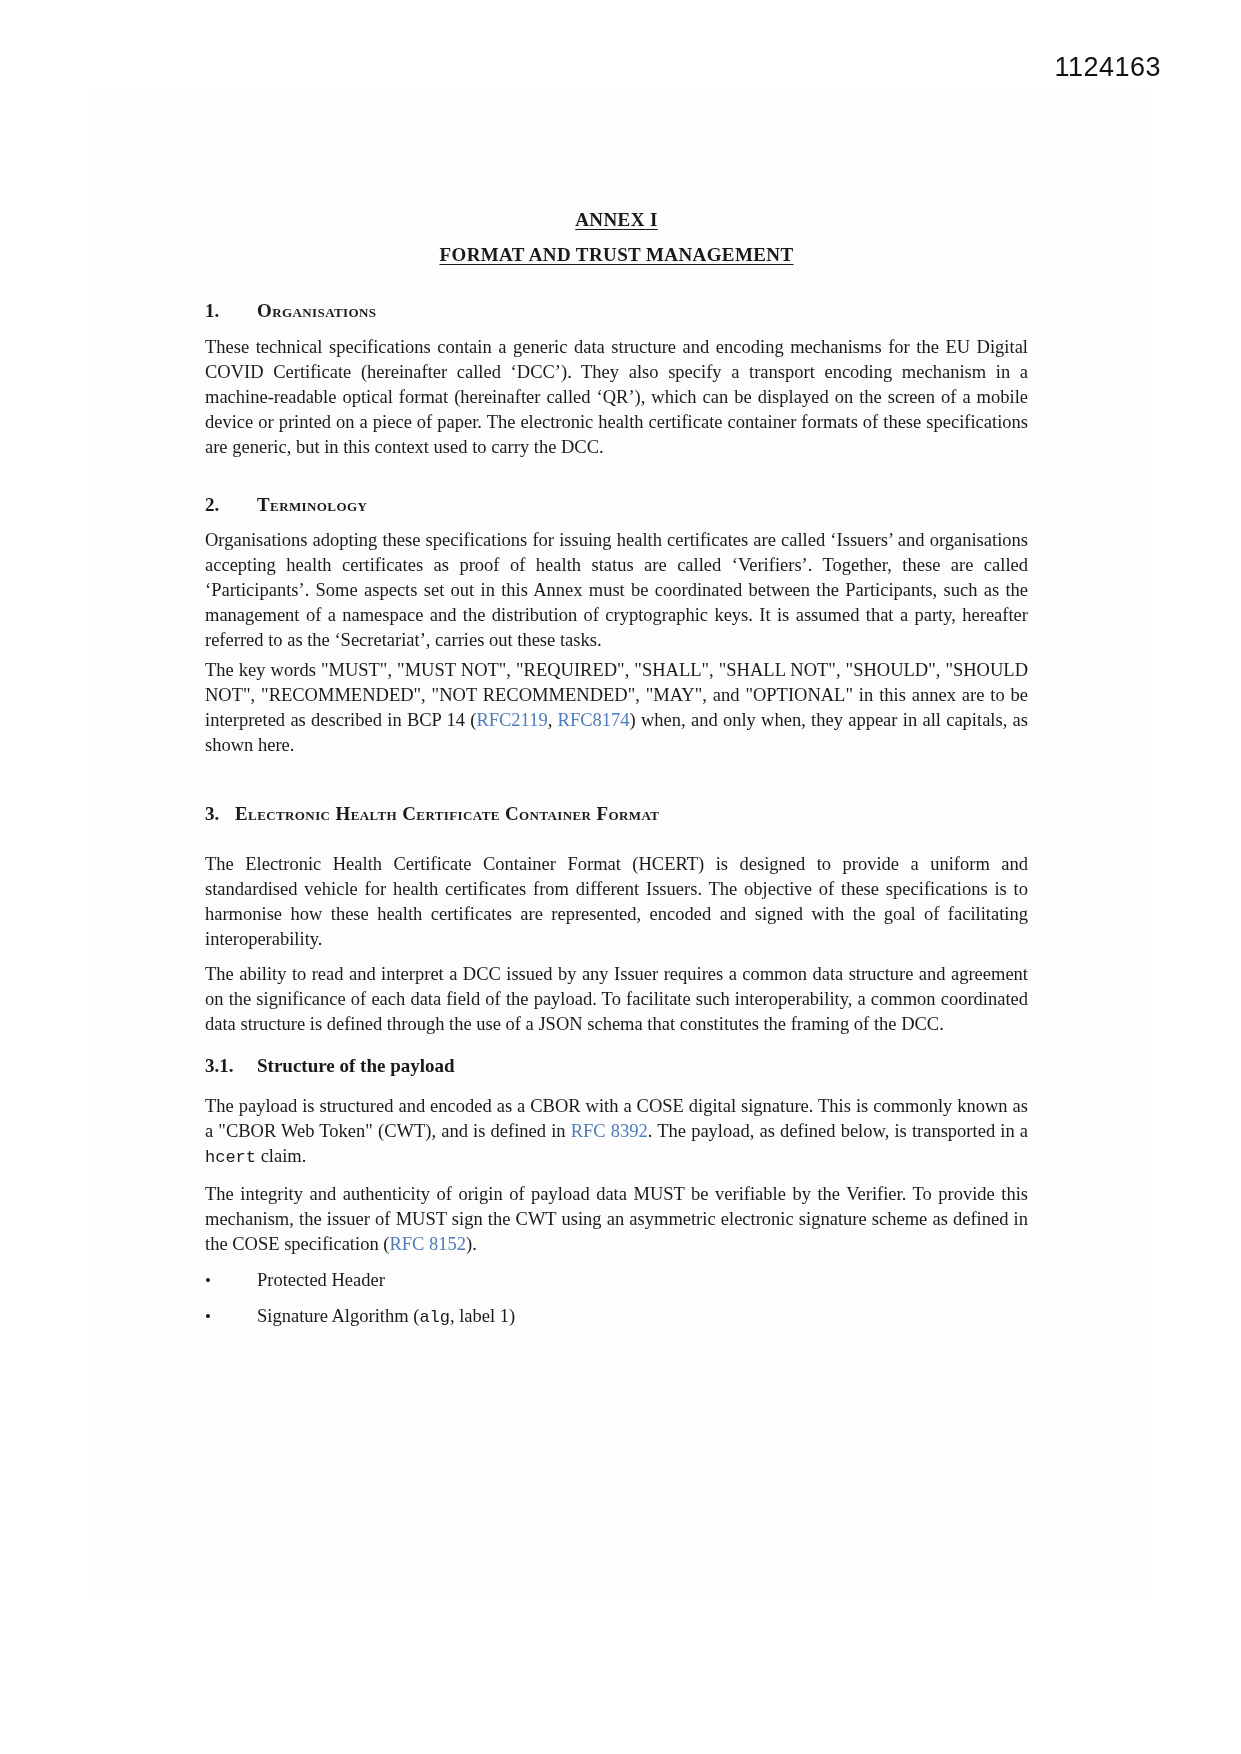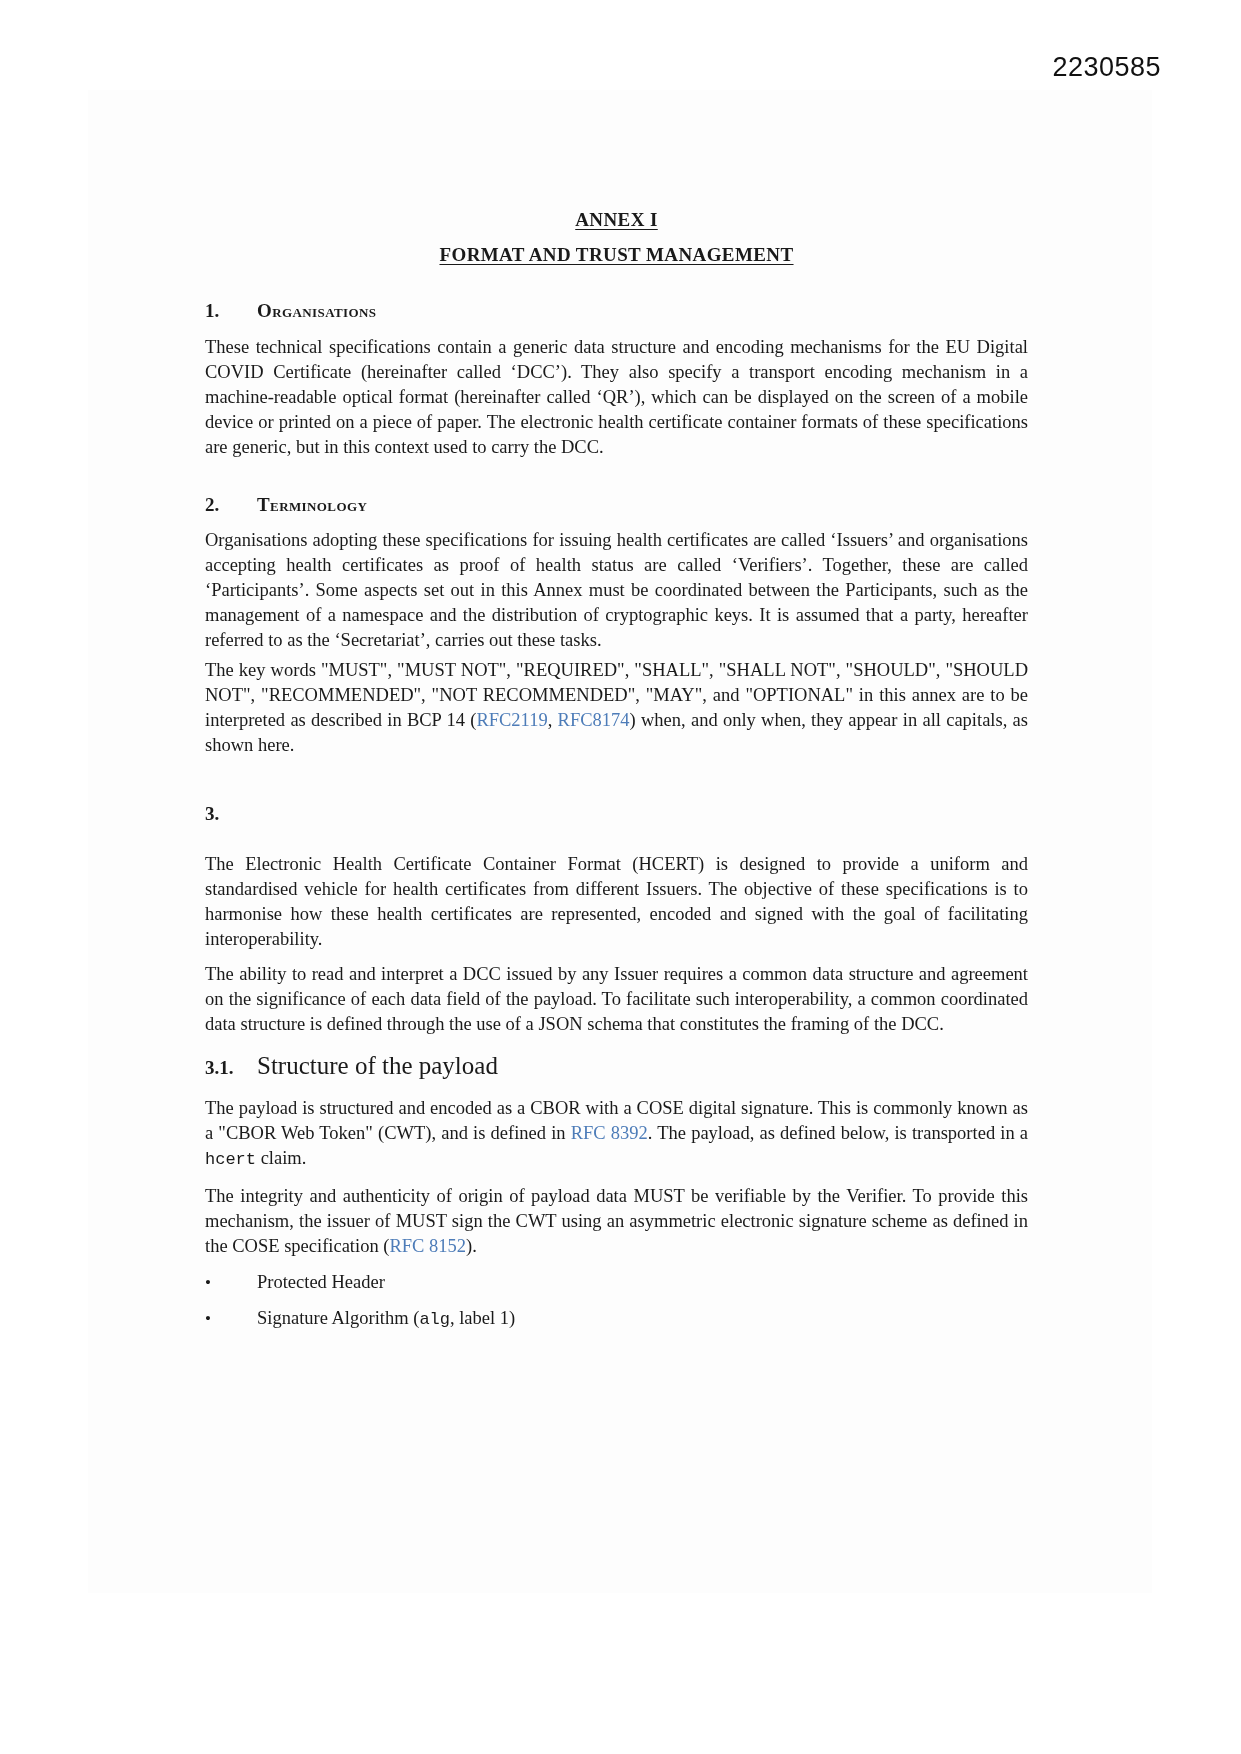--- a/index.html
+++ b/index.html
@@ -52,21 +52,21 @@
     font-size: 19px;
   }
   .hnum-narrow { flex: 0 0 30px; }
   .hnum-italic { font-weight: 400; font-style: italic; }
   .sc {
     font-weight: 700;
     font-size: 19px;
     font-variant: small-caps;
     letter-spacing: 0.4px;
   }
-  .hbold { font-weight: 400; font-size: 25px; }
+  .hbold { font-weight: 700; font-size: 19px; }
   .hitalic { font-style: italic; font-size: 19px; }
   .para {
     margin: 0;
     text-align: justify;
   }
   .link {
     color: #4d7cb8;
     text-decoration: none;
     cursor: pointer;
   }
@@ -88,21 +88,21 @@
   .mt26 { margin-top: 26px; }
   .mt31 { margin-top: 31px; }
   .mt32 { margin-top: 32px; }
   .mt43 { margin-top: 43px; }
 </style>
 </head>
 <body>
 
 <div class="canvas">
 
-  <div class="doc-number">2230585</div>
+  <div class="doc-number">1124163</div>
 
   <div class="page"></div>
 
   <div class="content">
 
     <div class="title-line">ANNEX I</div>
     <div class="title-line mt10">FORMAT AND TRUST MANAGEMENT</div>
 
     <div class="heading-row mt31">
       <span class="hnum">1.</span>
@@ -112,20 +112,21 @@
 
     <div class="heading-row mt32">
       <span class="hnum">2.</span>
       <span class="sc">Terminology</span>
     </div>
     <p class="para mt11">Organisations adopting these specifications for issuing health certificates are called ‘Issuers’ and organisations accepting health certificates as proof of health status are called ‘Verifiers’. Together, these are called ‘Participants’. Some aspects set out in this Annex must be coordinated between the Participants, such as the management of a namespace and the distribution of cryptographic keys. It is assumed that a party, hereafter referred to as the ‘Secretariat’, carries out these tasks.</p>
     <p class="para mt5"><span>The key words "MUST", "MUST NOT", "REQUIRED", "SHALL", "SHALL NOT", "SHOULD", "SHOULD NOT", "RECOMMENDED", "NOT RECOMMENDED", "MAY", and "OPTIONAL" in this annex are to be interpreted as described in BCP 14 (</span><a class="link">RFC2119</a><span>, </span><a class="link">RFC8174</a><span>) when, and only when, they appear in all capitals, as shown here.</span></p>
 
     <div class="heading-row mt43">
       <span class="hnum hnum-narrow">3.</span>
+      <span class="sc">Electronic Health Certificate Container Format</span>
     </div>
     <p class="para mt26">The Electronic Health Certificate Container Format (HCERT) is designed to provide a uniform and standardised vehicle for health certificates from different Issuers. The objective of these specifications is to harmonise how these health certificates are represented, encoded and signed with the goal of facilitating interoperability.</p>
     <p class="para mt10">The ability to read and interpret a DCC issued by any Issuer requires a common data structure and agreement on the significance of each data field of the payload. To facilitate such interoperability, a common coordinated data structure is defined through the use of a JSON schema that constitutes the framing of the DCC.</p>
 
     <div class="heading-row mt8">
       <span class="hnum">3.1.</span>
       <span class="hbold">Structure of the payload</span>
     </div>
     <p class="para mt8"><span>The payload is structured and encoded as a CBOR with a COSE digital signature. This is commonly known as a "CBOR Web Token" (CWT), and is defined in </span><a class="link">RFC 8392</a><span>. The payload, as defined below, is transported in a </span><span class="code">hcert</span><span> claim.</span></p>
     <p class="para mt12"><span>The integrity and authenticity of origin of payload data MUST be verifiable by the Verifier. To provide this mechanism, the issuer of MUST sign the CWT using an asymmetric electronic signature scheme as defined in the COSE specification (</span><a class="link">RFC 8152</a><span>).</span></p>

